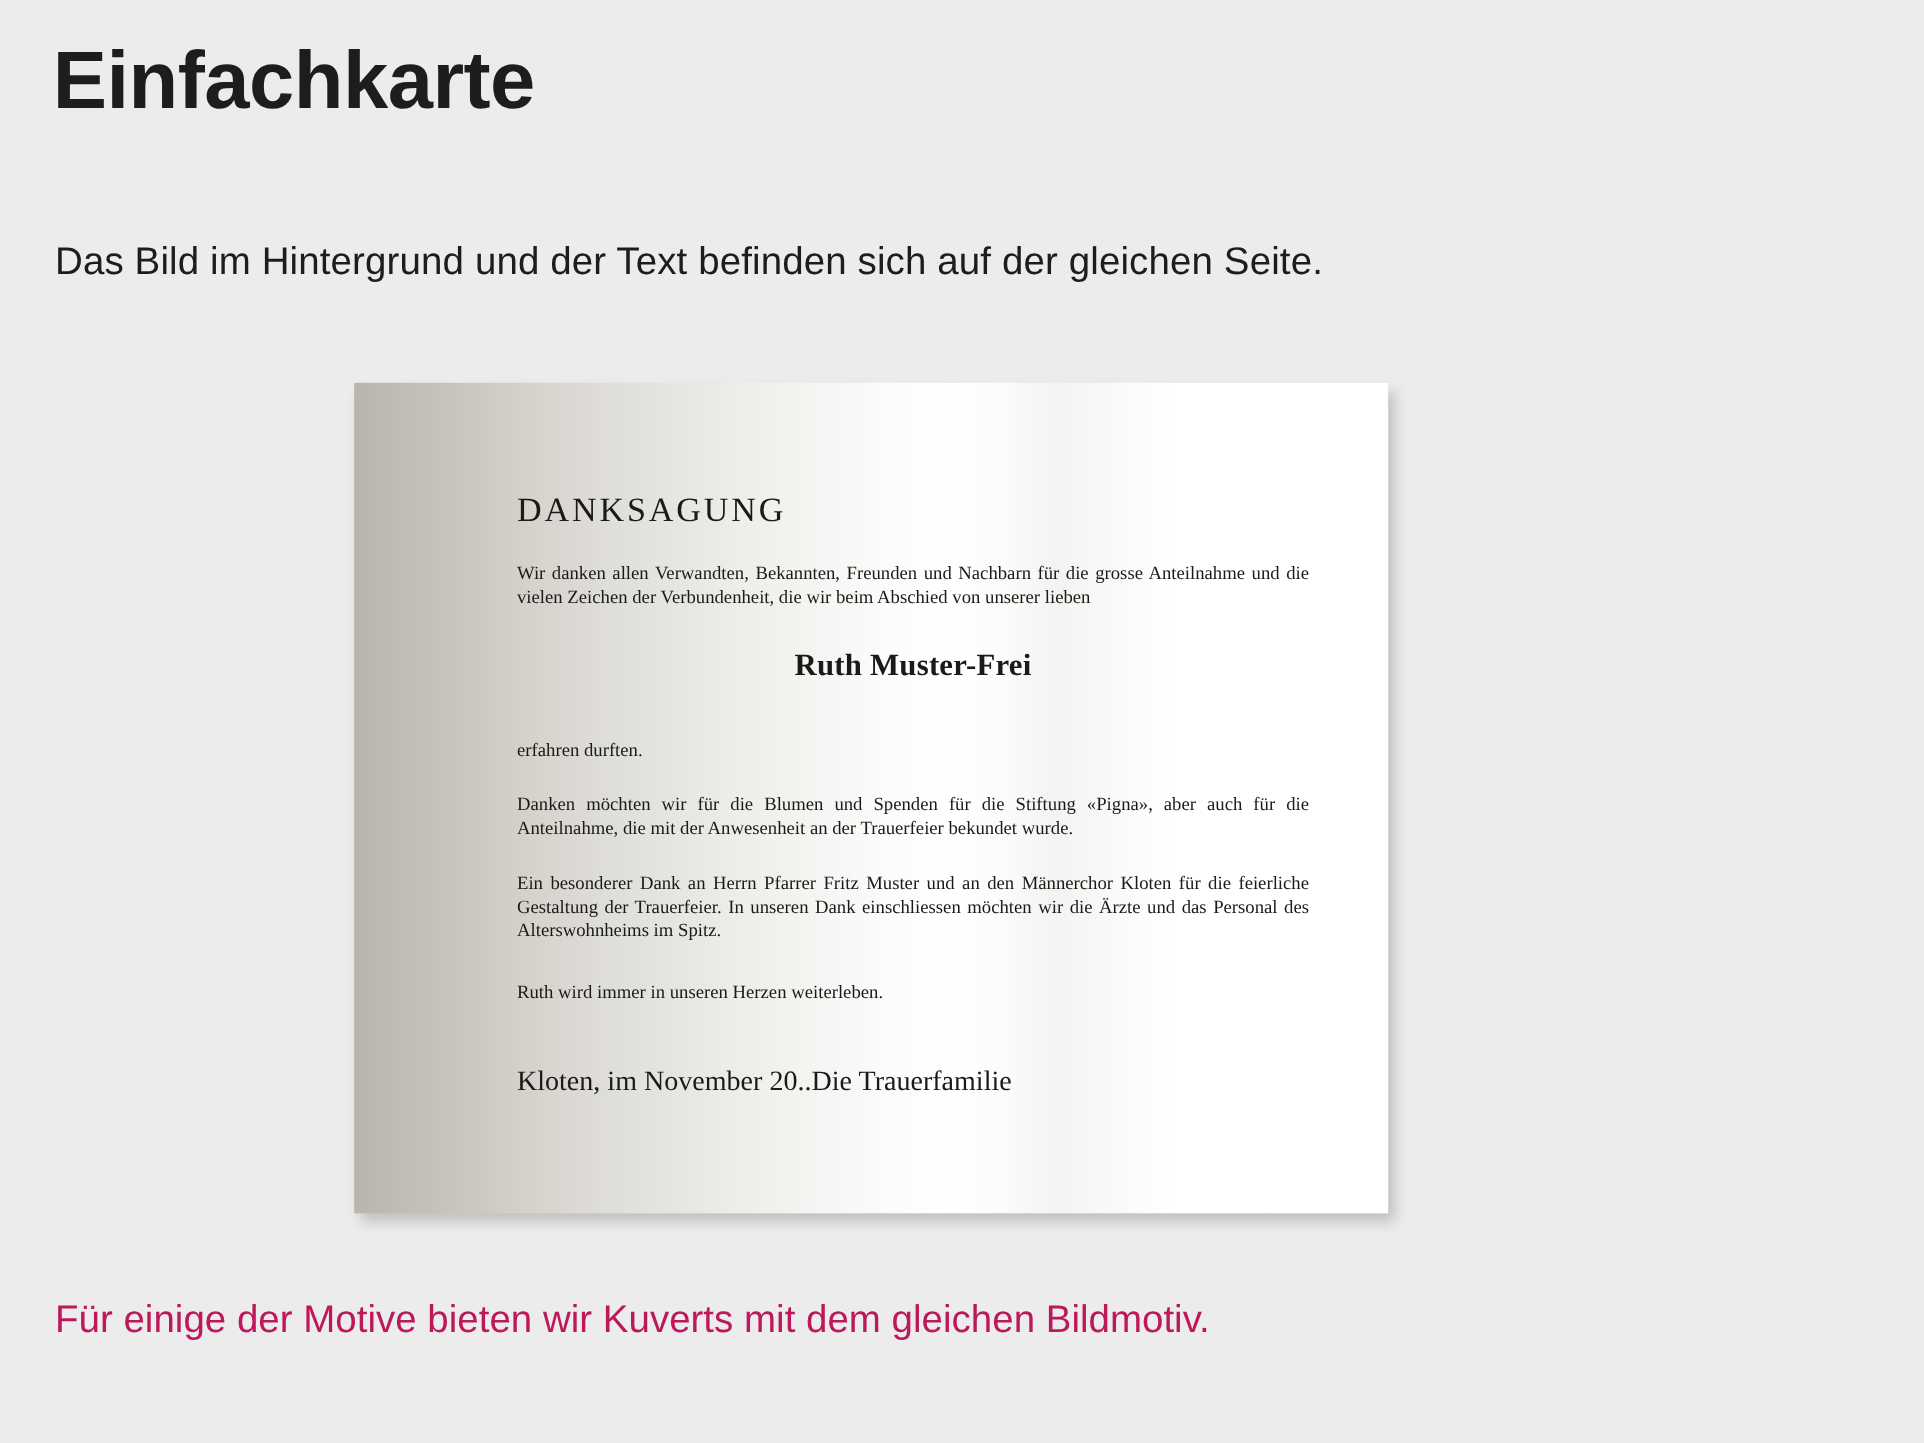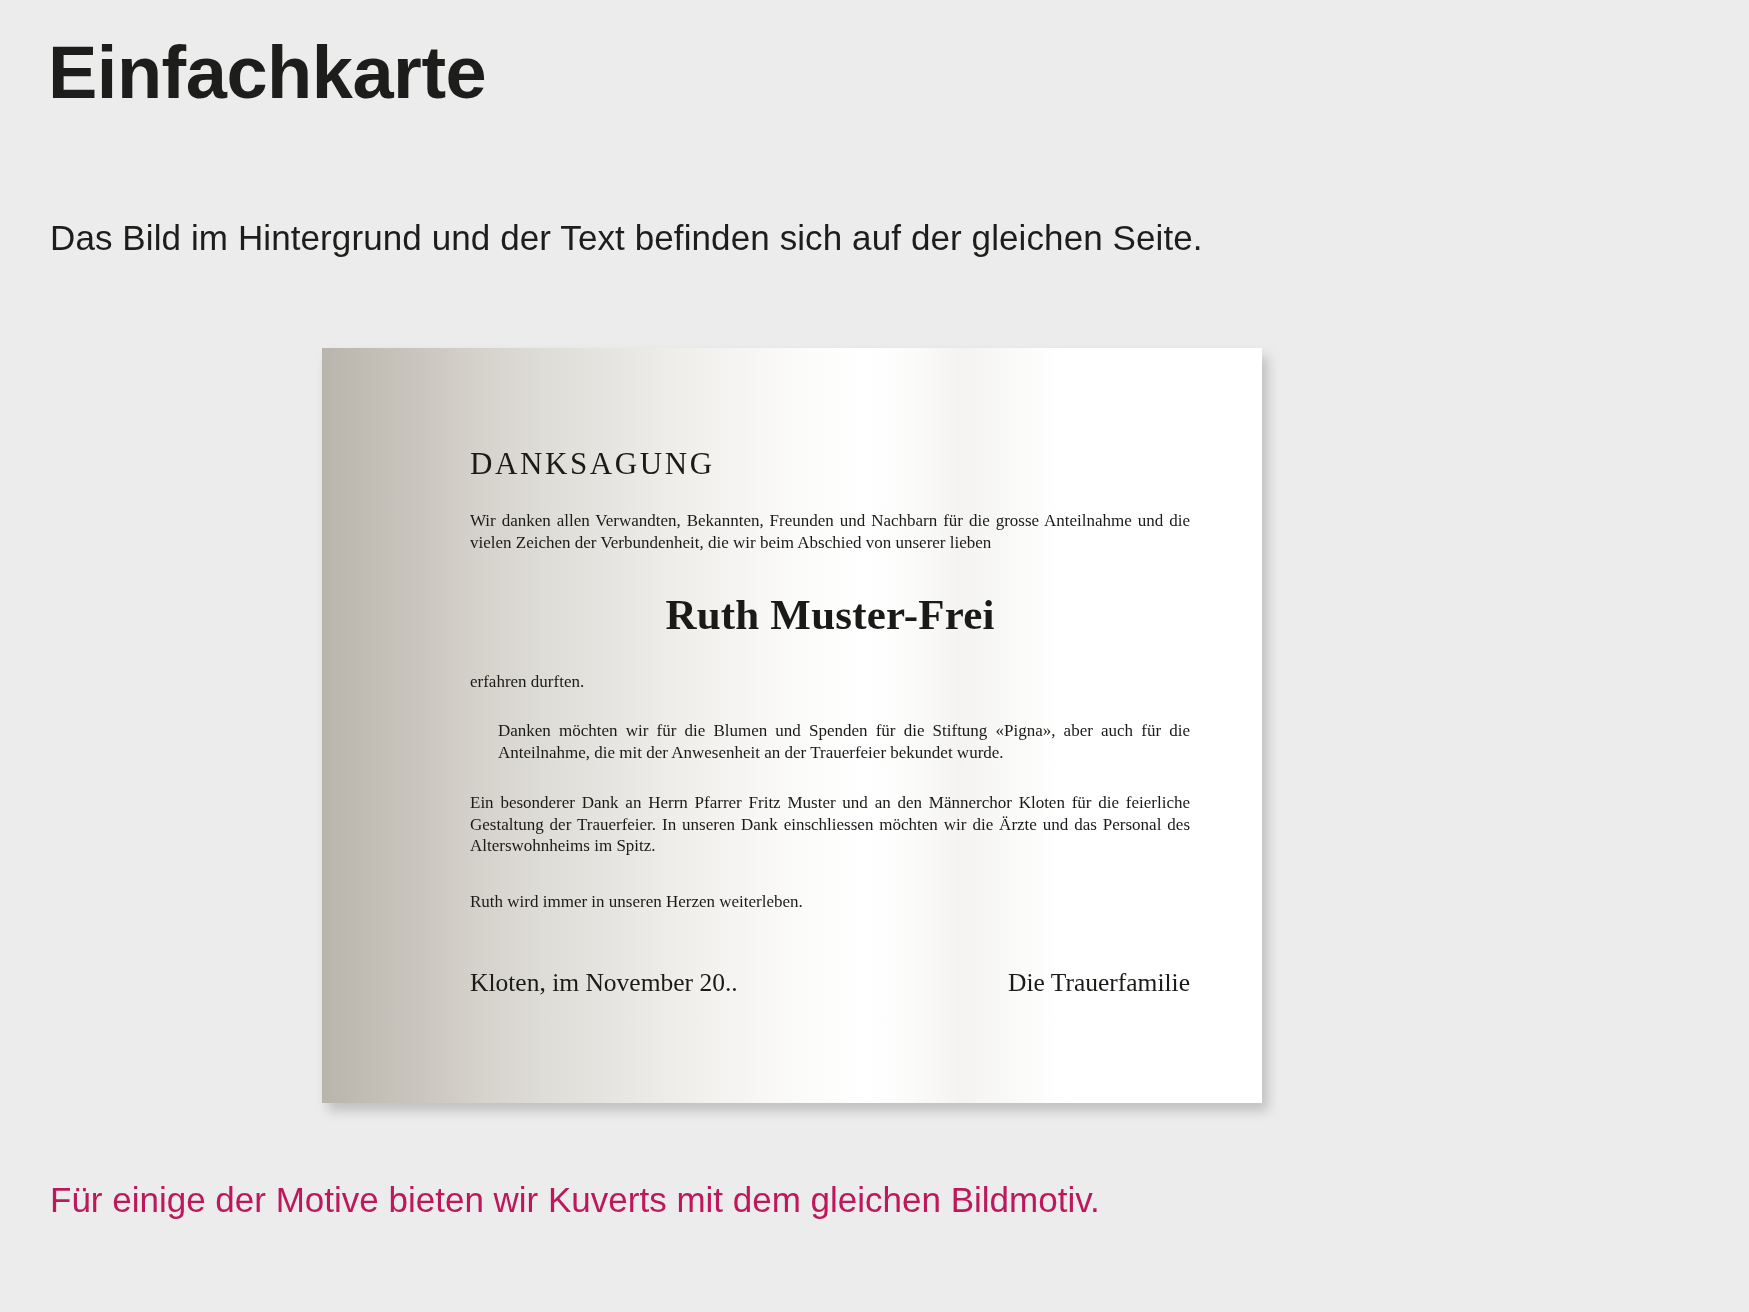--- a/index.html
+++ b/index.html
@@ -114,37 +114,36 @@
     text-align: justify;
     text-justify: inter-word;
   }
   .p1 { top: 162px; }
   .p-name {
     position: absolute;
     left: 0;
     right: 0;
     top: 242px;
     text-align: center;
-    font-size: 43px;
+    font-size: 28px;
     font-weight: 700;
     letter-spacing: 0.2px;
   }
   .p2 { top: 323px; text-align: left; }
-  .p3 { top: 372px; margin-left: 28px; }
+  .p3 { top: 372px; }
   .p4 { top: 444px; }
   .p5 { top: 543px; text-align: left; }
 
   .footer {
     position: absolute;
     left: 0;
     right: 0;
     top: 620px;
     font-size: 25.5px;
     display: flex;
-    justify-content: space-between;
   }
 
   .note {
     position: absolute;
     left: 50px;
     top: 1176px;
     font-size: 35px;
     line-height: 1.38;
     color: #be185d;
   }

